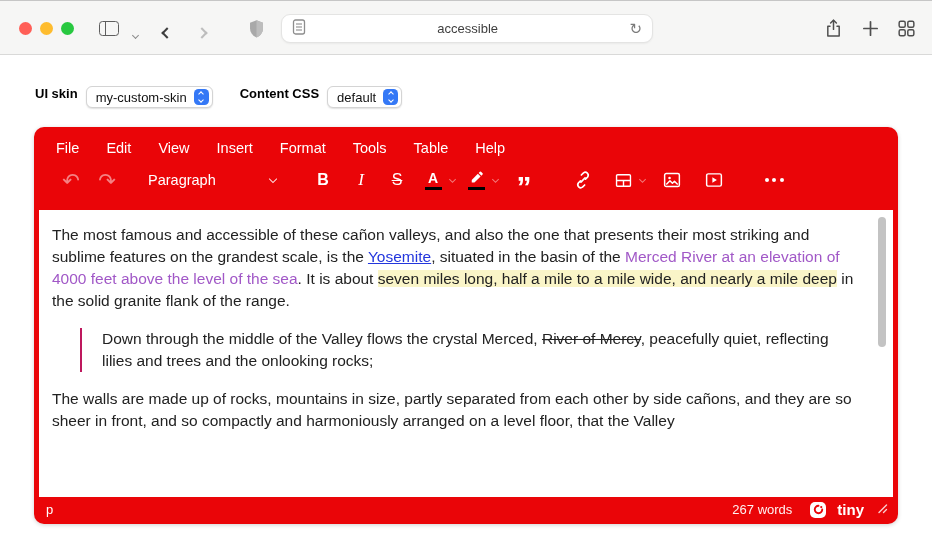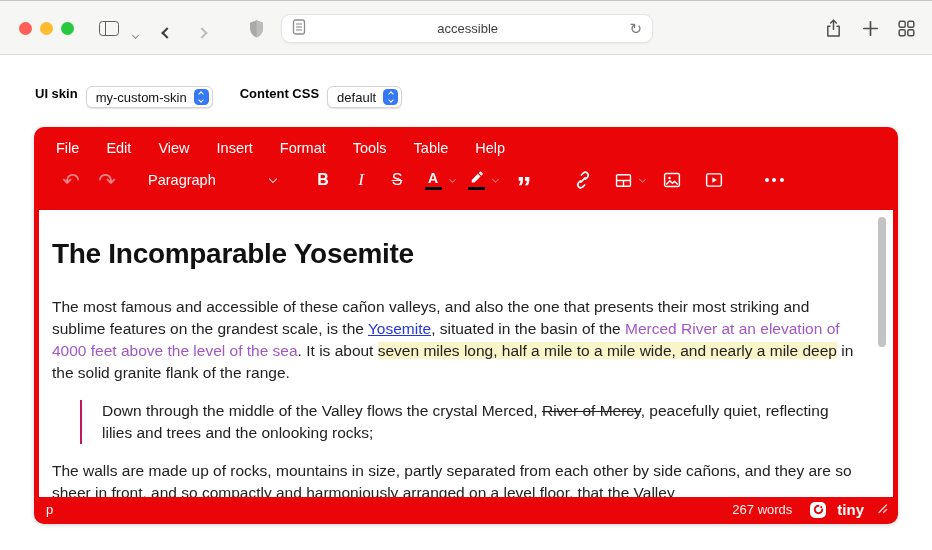--- a/index.html
+++ b/index.html
@@ -282,21 +282,20 @@
     <span class="tbtn ml34">
       <span class="dots">
           <i></i>
           <i></i>
           <i></i>
         </span>
     </span>
   </div>
 
   <div class="content">
-    <h1>The Incomparable Yosemite</h1>
 
     <p>
       <span>The most famous and accessible of these cañon valleys, and also the one that presents their most striking and sublime features on the grandest scale, is the </span><a class="link">Yosemite</a><span>, situated in the basin of the </span><a class="visited">Merced River at an elevation of 4000 feet above the level of the sea</a><span>. It is about </span><span class="hl">seven miles long, half a mile to a mile wide, and nearly a mile deep</span><span> in the solid granite flank of the range.</span>
     </p>
 
     <blockquote>
       <span>Down through the middle of the Valley flows the crystal Merced, </span><span class="st">River of Mercy</span><span>, peacefully quiet, reflecting lilies and trees and the onlooking rocks;</span>
     </blockquote>
 
     <p>The walls are made up of rocks, mountains in size, partly separated from each other by side cañons, and they are so sheer in front, and so compactly and harmoniously arranged on a level floor, that the Valley</p>

